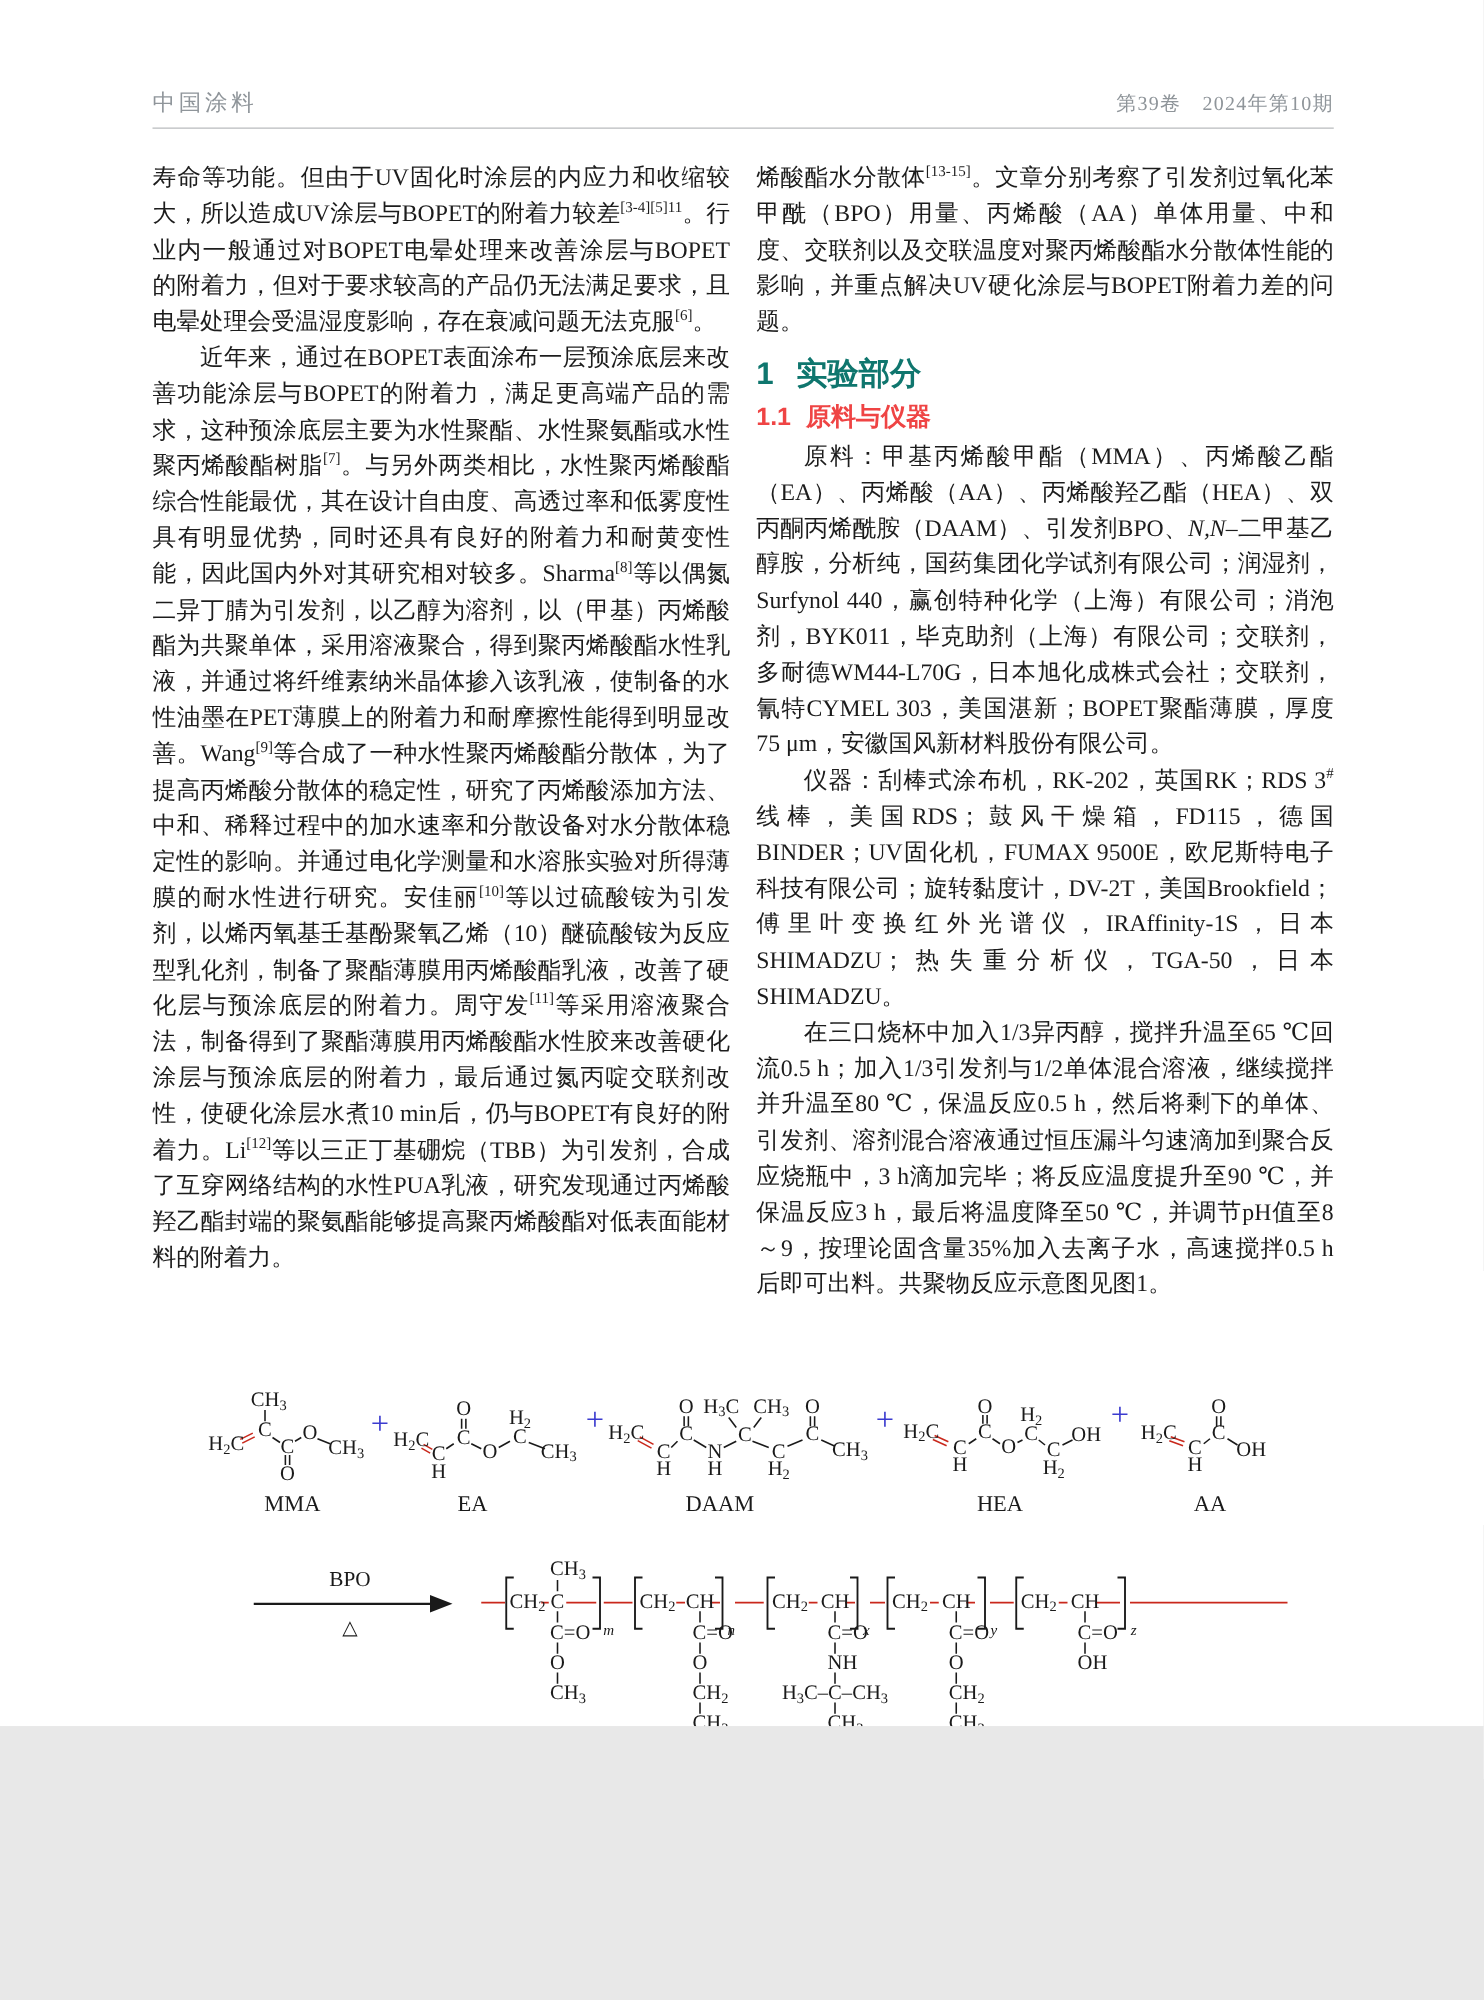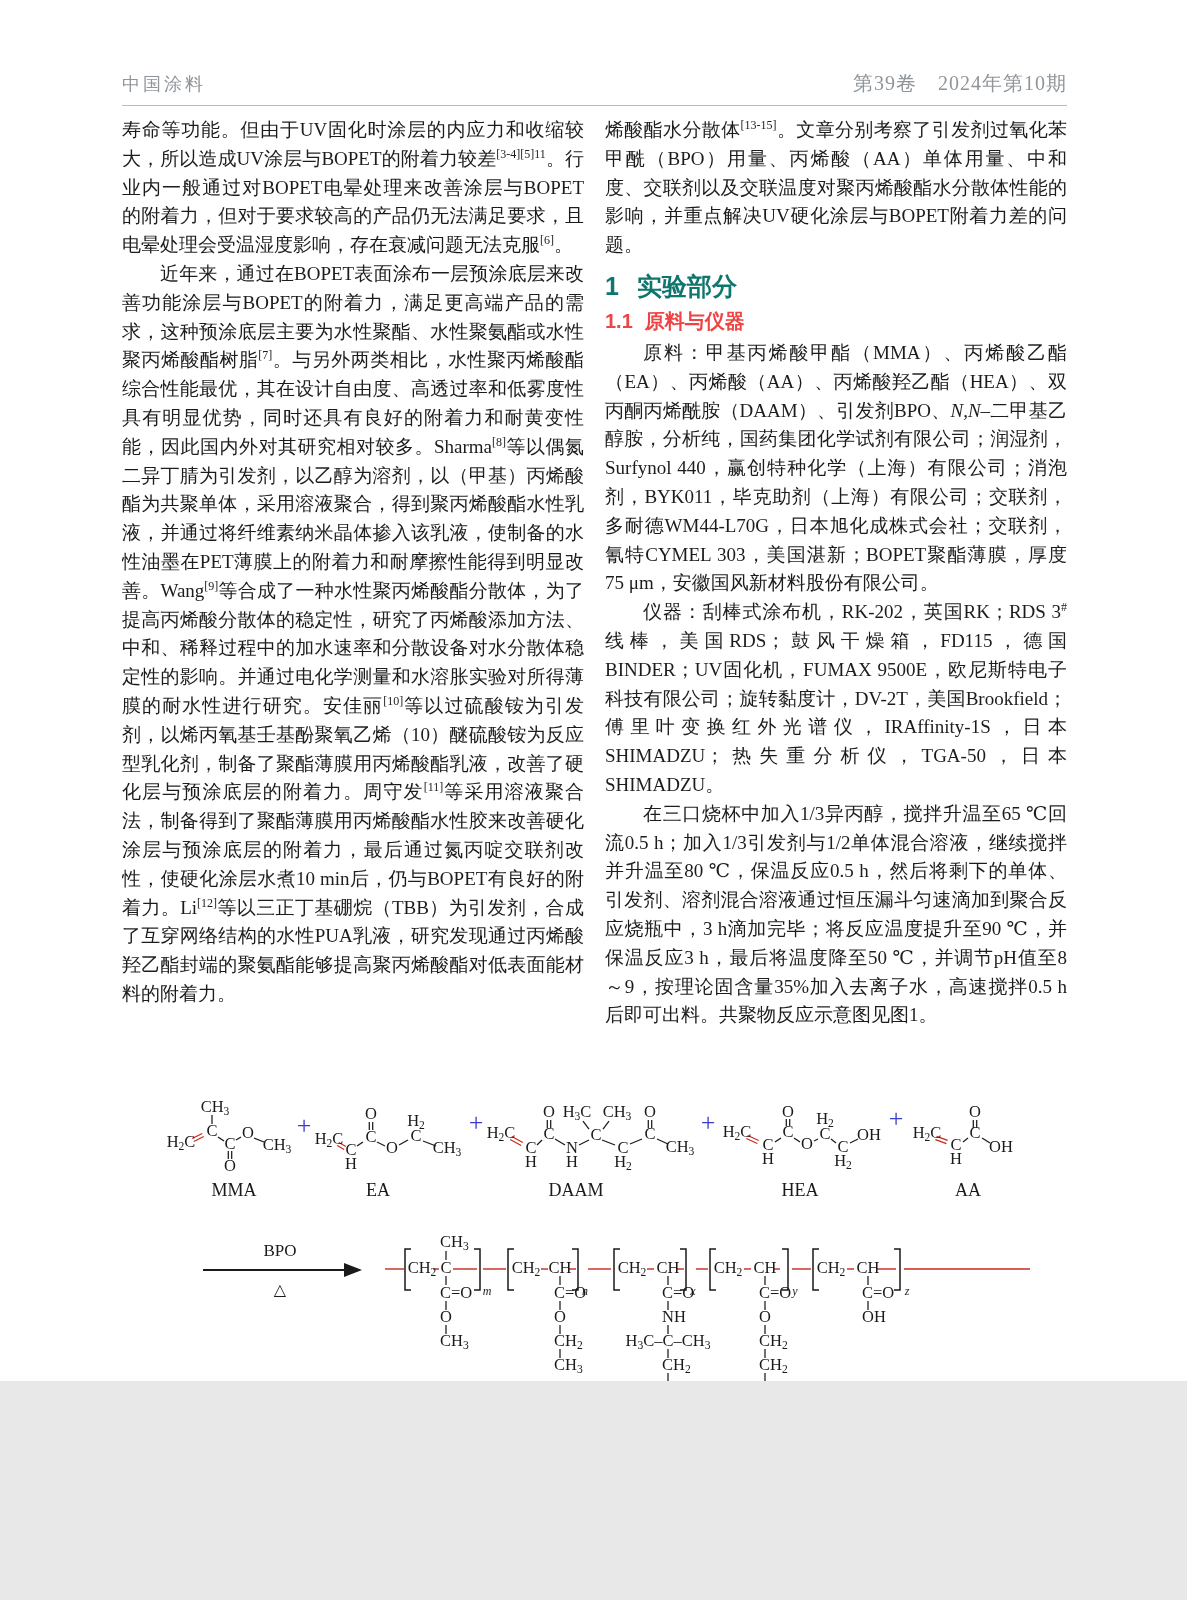--- a/index.html
+++ b/index.html
@@ -6,24 +6,24 @@
   .page{
     position:relative; width:1187px; height:1381px; margin:0 auto;
     background:#ffffff; box-sizing:border-box;
     padding:70px 120px 0 122px;
     font-family:"Liberation Serif","DejaVu Serif",serif;
     color:#1c1c1c; overflow:hidden;
   }
   
   .hdr{display:flex; justify-content:space-between; align-items:baseline; color:#8f959a;}
   .hdr .journal{font-size:18px; letter-spacing:3px;}
-  .hdr .issue{font-size:20px; letter-spacing:1px;text-align:right;}
+  .hdr .issue{font-size:16px; letter-spacing:1px;text-align:right;}
   .hdr-rule{border:none; border-bottom:1.5px solid #b9bcbe; margin:8px 0 0 0;}
   
-  .columns{display:flex; gap:21px; margin-top:10px; height:948px; overflow:hidden;justify-content:center;}
+  .columns{display:flex; gap:21px; margin-top:26px; height:948px; overflow:hidden;justify-content:center;}
   .col{width:463px;}
   .col p{margin:0; font-size:19px; line-height:28.8px; text-align:justify;}
   .ind{text-indent:2em;}
   sup{font-size:12px; vertical-align:super; line-height:0;}
   h2.sec{font-family:"Liberation Sans","DejaVu Sans",sans-serif; font-weight:bold;
          font-size:25px; line-height:32px; color:#0f766e; margin:10px 0 6px 0;}
   h2.sec .num{margin-right:18px;}
   h3.subsec{font-family:"Liberation Sans","DejaVu Sans",sans-serif; font-weight:bold;
          font-size:20px; line-height:26px; color:#ef4444; margin:4px 0 5px 0;}
   h3.subsec .num{margin-right:12px;}

